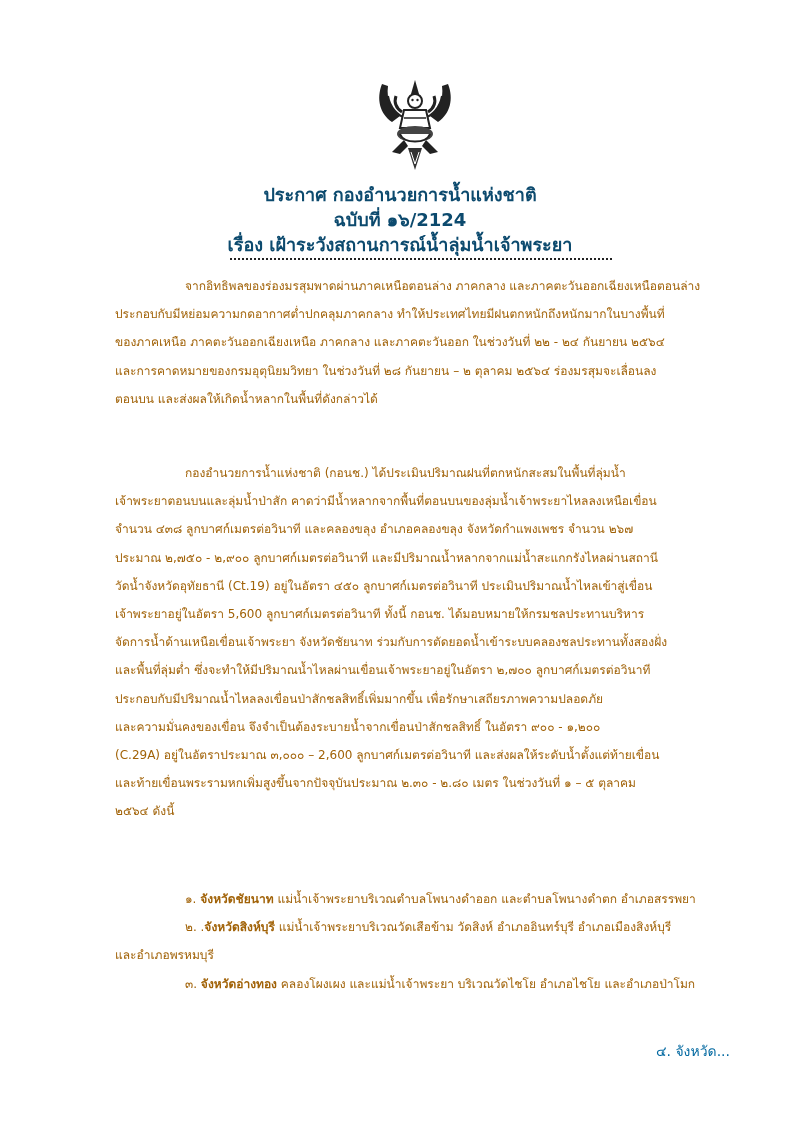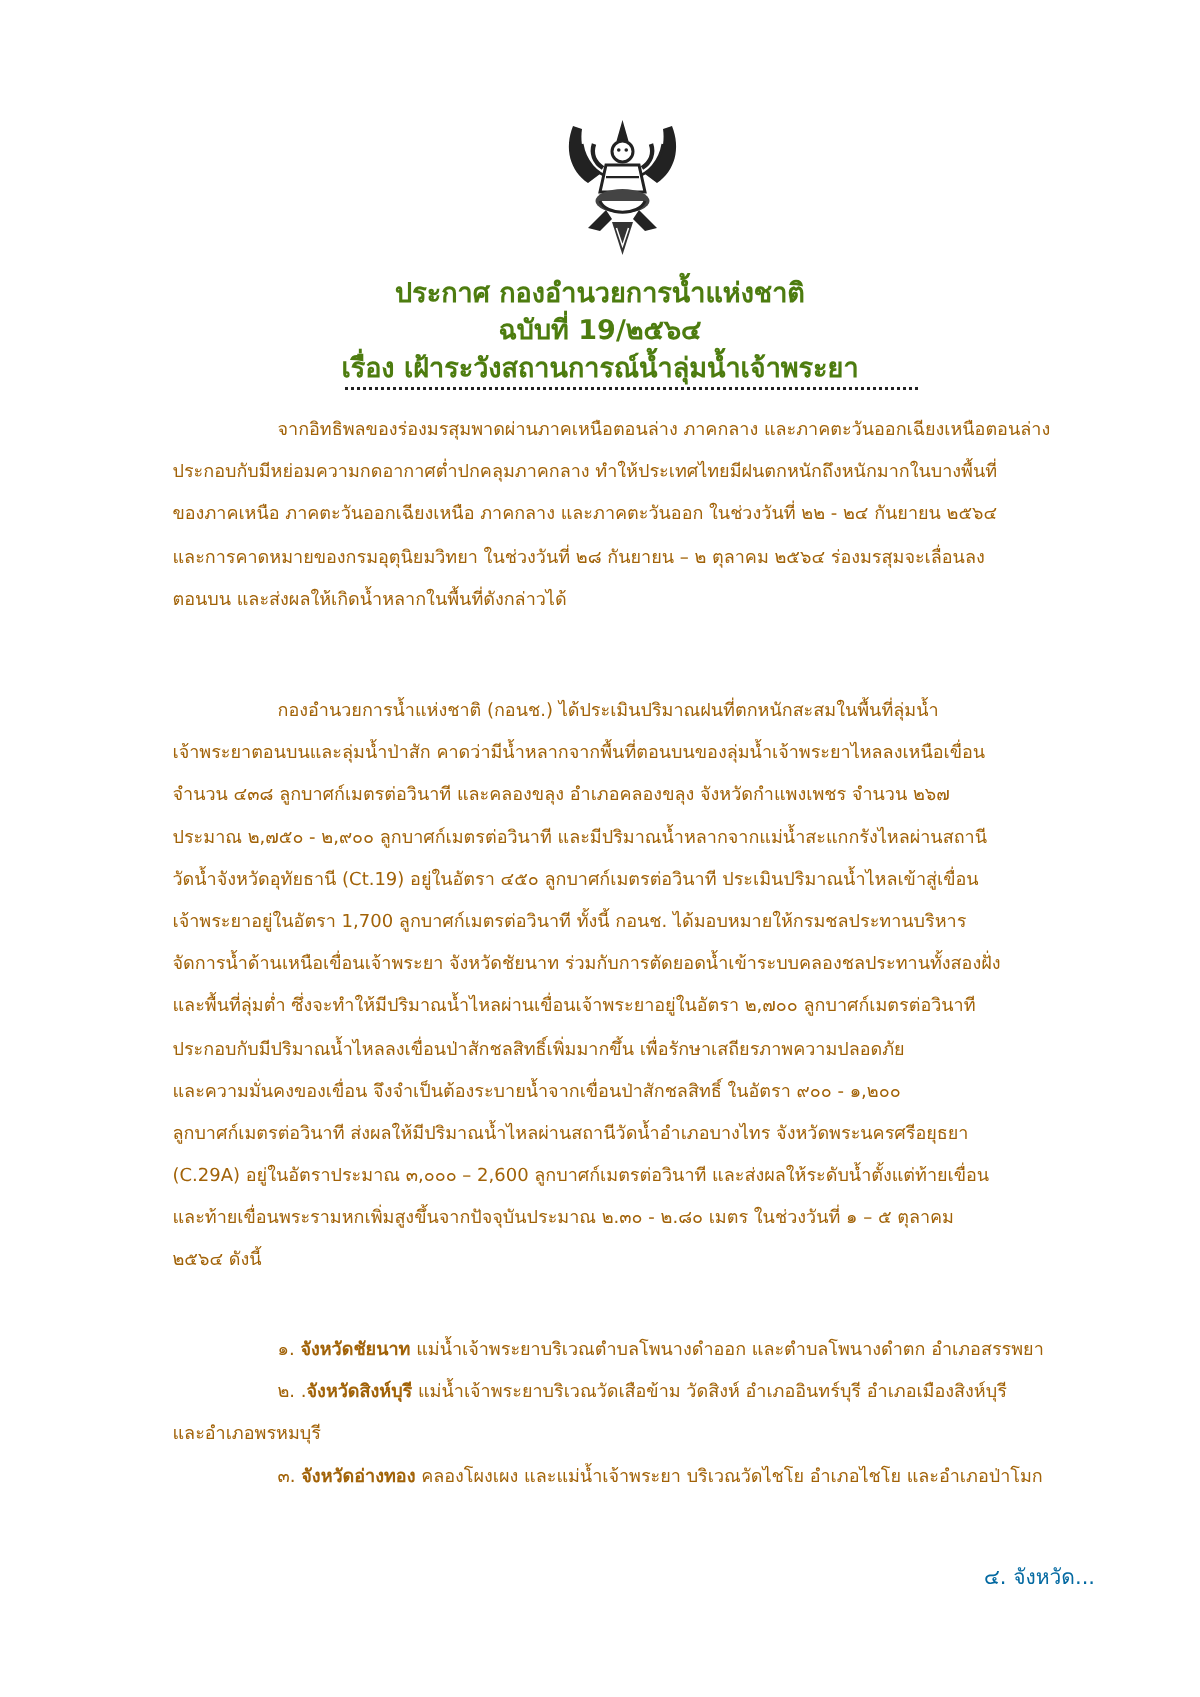--- a/index.html
+++ b/index.html
@@ -6,21 +6,21 @@
   body {
     width: 800px; height: 1131px; position: relative; overflow: hidden;
     font-family: "DejaVu Sans", "Liberation Sans", sans-serif;
     color: #1a1a1a;
   }
   .emblem {
     position: absolute; left: 374px; top: 74px; width: 82px; height: 100px;
   }
   .title {
     position: absolute; left: 0; width: 800px; text-align: center;
-    font-weight: bold; font-size: 18px; color: #4d7c0f;
+    font-weight: bold; font-size: 18px; color: #0c4a6e;
   }
   .t1 { top: 180px; }
   .t2 { top: 205px; }
   .t3 { top: 230px; }
   .rule {
     position: absolute; left: 230px; width: 382px; top: 258px;
     border-top: 2px dotted #222; height: 0;
   }
   .body-text {
     position: absolute; left: 115px; width: 608px;
@@ -69,44 +69,43 @@
 
       <path d="M30 66 L18 78 L26 80 L34 72" fill="#222"></path>
       <path d="M52 66 L64 78 L56 80 L48 72" fill="#222"></path>
 
       <path d="M34 74 L41 96 L48 74 Z" fill="#333"></path>
       <path d="M37 78 L41 90 L45 78" stroke="#fff" stroke-width="1" fill="none"></path>
     </svg>
   </div>
 
   <div class="title t1">ประกาศ กองอำนวยการน้ำแห่งชาติ</div>
-  <div class="title t2">ฉบับที่ 19/๒๕๖๔</div>
+  <div class="title t2">ฉบับที่ ๑๖/2124</div>
   <div class="title t3">เรื่อง  เฝ้าระวังสถานการณ์น้ำลุ่มน้ำเจ้าพระยา</div>
   <div class="rule"></div>
 
   <div class="body-text para1">
     <div class="line indent">จากอิทธิพลของร่องมรสุมพาดผ่านภาคเหนือตอนล่าง ภาคกลาง และภาคตะวันออกเฉียงเหนือตอนล่าง</div>
     <div class="line">ประกอบกับมีหย่อมความกดอากาศต่ำปกคลุมภาคกลาง ทำให้ประเทศไทยมีฝนตกหนักถึงหนักมากในบางพื้นที่</div>
     <div class="line">ของภาคเหนือ ภาคตะวันออกเฉียงเหนือ ภาคกลาง และภาคตะวันออก ในช่วงวันที่ ๒๒ - ๒๔ กันยายน ๒๕๖๔</div>
     <div class="line">และการคาดหมายของกรมอุตุนิยมวิทยา ในช่วงวันที่ ๒๘ กันยายน – ๒ ตุลาคม ๒๕๖๔ ร่องมรสุมจะเลื่อนลง</div>
     <div class="line">ตอนบน และส่งผลให้เกิดน้ำหลากในพื้นที่ดังกล่าวได้</div>
   </div>
 
   <div class="body-text para2">
     <div class="line indent">กองอำนวยการน้ำแห่งชาติ (กอนช.) ได้ประเมินปริมาณฝนที่ตกหนักสะสมในพื้นที่ลุ่มน้ำ</div>
     <div class="line">เจ้าพระยาตอนบนและลุ่มน้ำป่าสัก คาดว่ามีน้ำหลากจากพื้นที่ตอนบนของลุ่มน้ำเจ้าพระยาไหลลงเหนือเขื่อน</div>
     <div class="line">จำนวน ๔๓๘ ลูกบาศก์เมตรต่อวินาที และคลองขลุง อำเภอคลองขลุง จังหวัดกำแพงเพชร จำนวน ๒๖๗</div>
     <div class="line">ประมาณ ๒,๗๕๐ - ๒,๙๐๐ ลูกบาศก์เมตรต่อวินาที และมีปริมาณน้ำหลากจากแม่น้ำสะแกกรังไหลผ่านสถานี</div>
     <div class="line">วัดน้ำจังหวัดอุทัยธานี (Ct.19) อยู่ในอัตรา ๔๕๐ ลูกบาศก์เมตรต่อวินาที ประเมินปริมาณน้ำไหลเข้าสู่เขื่อน</div>
-    <div class="line">เจ้าพระยาอยู่ในอัตรา 1,700 ลูกบาศก์เมตรต่อวินาที ทั้งนี้ กอนช. ได้มอบหมายให้กรมชลประทานบริหาร</div>
+    <div class="line">เจ้าพระยาอยู่ในอัตรา 5,600 ลูกบาศก์เมตรต่อวินาที ทั้งนี้ กอนช. ได้มอบหมายให้กรมชลประทานบริหาร</div>
     <div class="line">จัดการน้ำด้านเหนือเขื่อนเจ้าพระยา จังหวัดชัยนาท ร่วมกับการตัดยอดน้ำเข้าระบบคลองชลประทานทั้งสองฝั่ง</div>
     <div class="line">และพื้นที่ลุ่มต่ำ ซึ่งจะทำให้มีปริมาณน้ำไหลผ่านเขื่อนเจ้าพระยาอยู่ในอัตรา ๒,๗๐๐ ลูกบาศก์เมตรต่อวินาที</div>
     <div class="line">ประกอบกับมีปริมาณน้ำไหลลงเขื่อนป่าสักชลสิทธิ์เพิ่มมากขึ้น เพื่อรักษาเสถียรภาพความปลอดภัย</div>
     <div class="line">และความมั่นคงของเขื่อน จึงจำเป็นต้องระบายน้ำจากเขื่อนป่าสักชลสิทธิ์ ในอัตรา ๙๐๐ - ๑,๒๐๐</div>
-    <div class="line">ลูกบาศก์เมตรต่อวินาที ส่งผลให้มีปริมาณน้ำไหลผ่านสถานีวัดน้ำอำเภอบางไทร จังหวัดพระนครศรีอยุธยา</div>
     <div class="line">(C.29A) อยู่ในอัตราประมาณ ๓,๐๐๐ – 2,600 ลูกบาศก์เมตรต่อวินาที และส่งผลให้ระดับน้ำตั้งแต่ท้ายเขื่อน</div>
     <div class="line">และท้ายเขื่อนพระรามหกเพิ่มสูงขึ้นจากปัจจุบันประมาณ ๒.๓๐ - ๒.๘๐ เมตร ในช่วงวันที่ ๑ – ๕ ตุลาคม</div>
     <div class="line">๒๕๖๔ ดังนี้</div>
   </div>
 
   <div class="body-text list">
     <div class="item indent">
       <span>๑.</span>
       <b>จังหวัดชัยนาท</b><span> แม่น้ำเจ้าพระยาบริเวณตำบลโพนางดำออก และตำบลโพนางดำตก อำเภอสรรพยา</span>
     </div>

